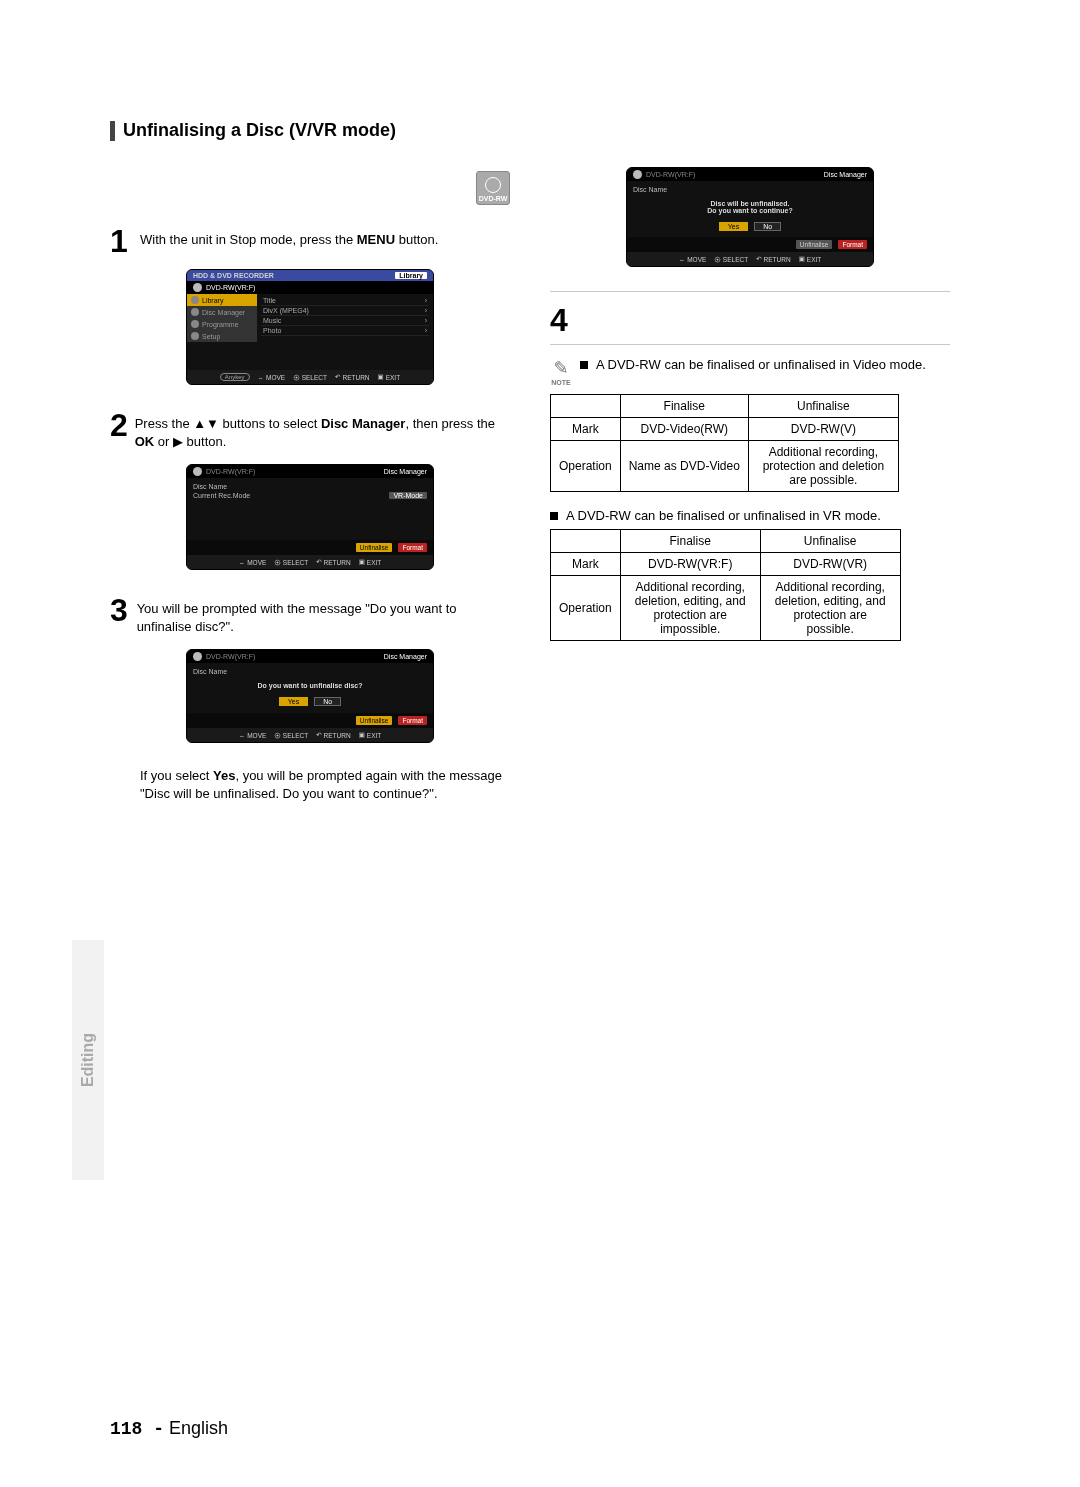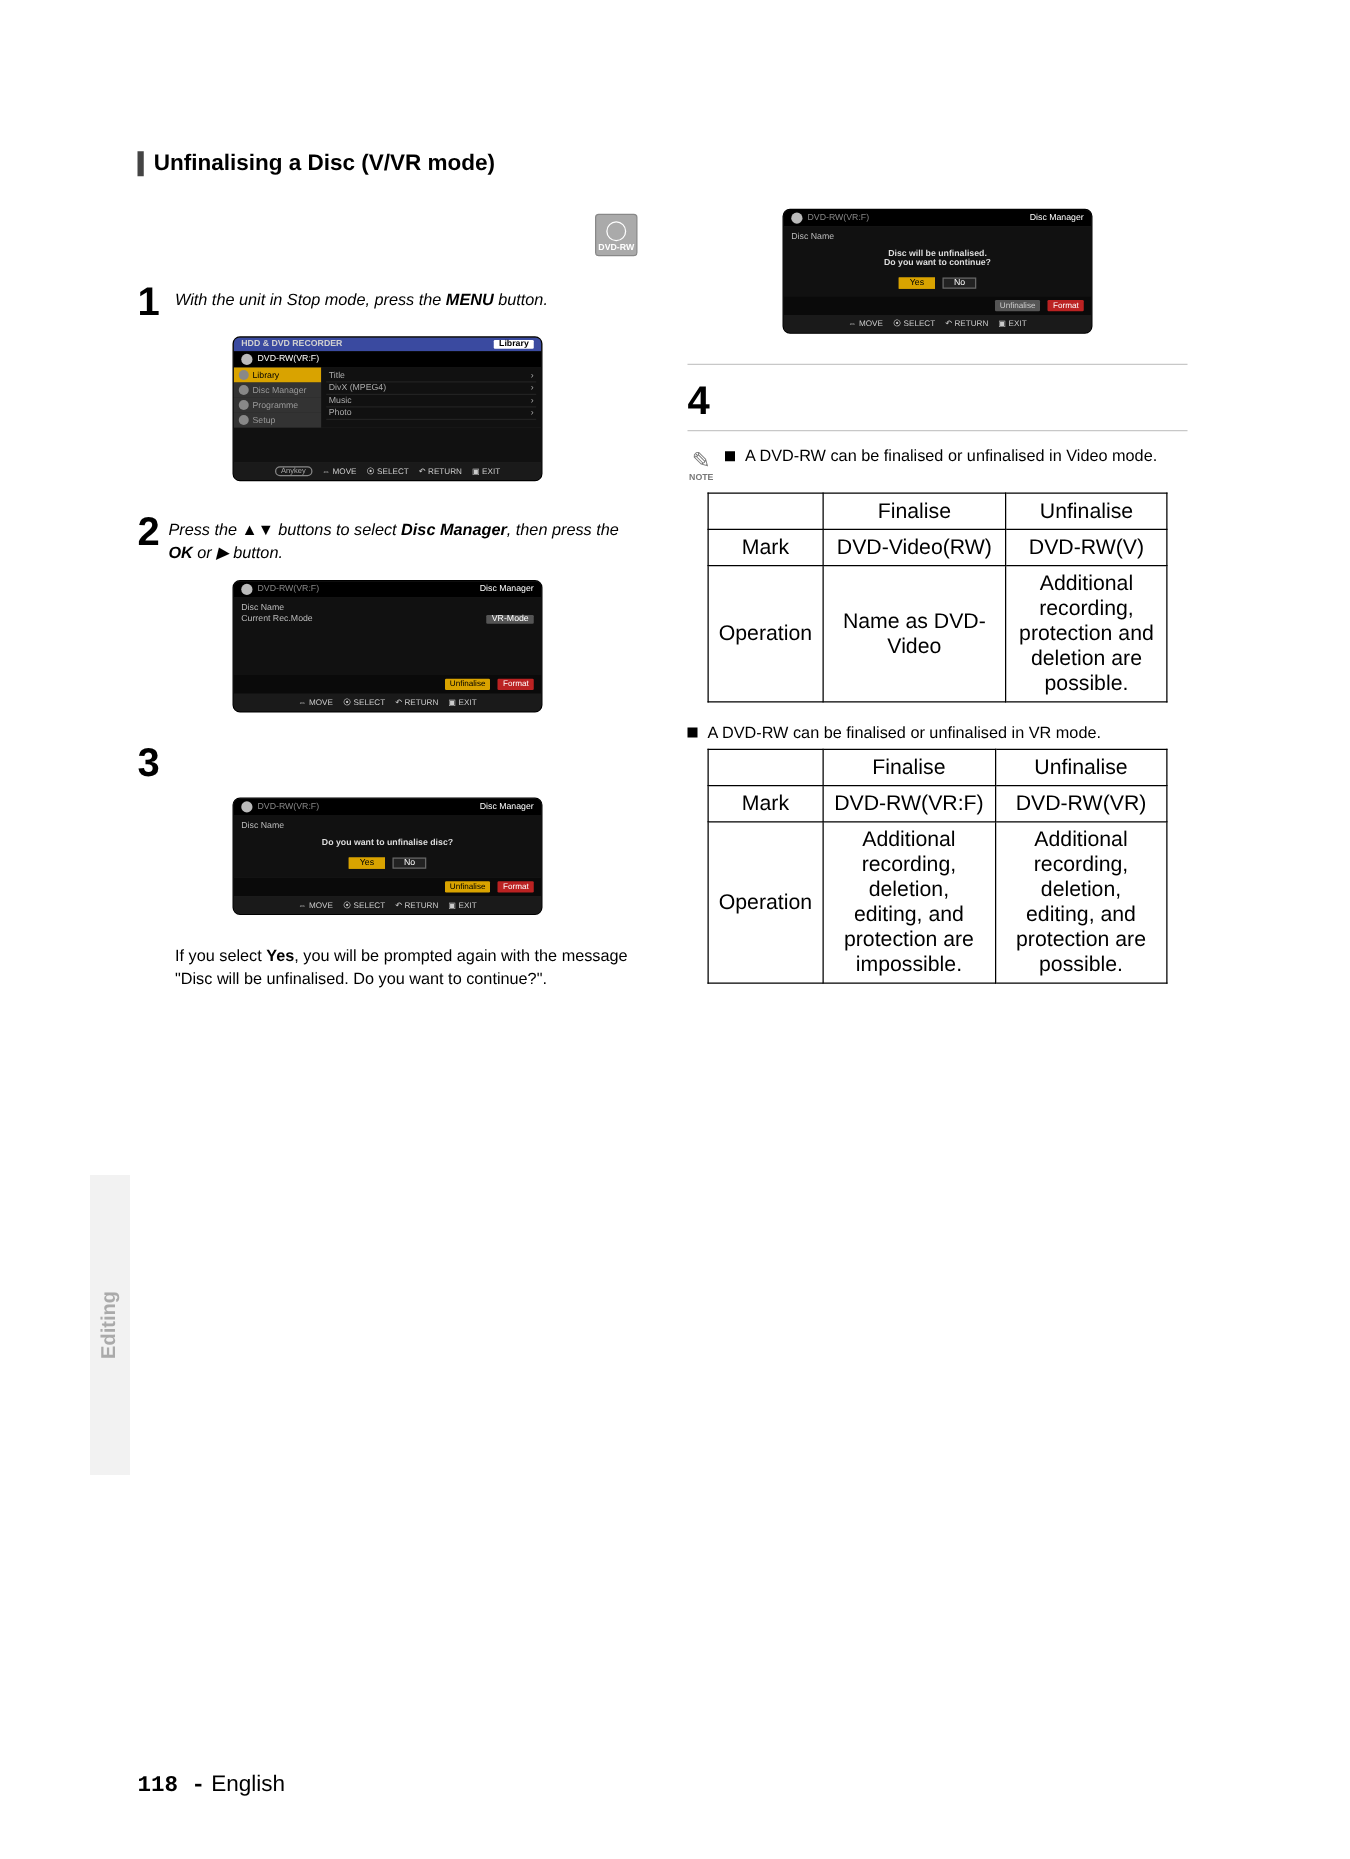--- a/index.html
+++ b/index.html
@@ -26,21 +26,21 @@
   .disc-badge {
     width: 34px; height: 34px; border: 1px solid #888; border-radius: 3px;
     background: #aaa; color: #fff; font-size: 7px; font-weight: bold;
     display: flex; flex-direction: column; justify-content: flex-end; align-items: center;
     margin: 10px 0 20px auto; padding-bottom: 2px;
   }
   .disc-badge .circ { width: 16px; height: 16px; border: 1.5px solid #fff; border-radius: 50%; margin: 2px auto; }
   .step { display: flex; margin: 8px 0 6px; line-height: 1.35; }
   .step-num { font-size: 32px; font-weight: bold; width: 30px; line-height: 1; }
   .step-body { font-size: 13px; padding-top: 4px; }
-  .step-body p { margin: 2px 0; font-style: italic; }
+  .step-body p { margin: 2px 0; }
   .bold { font-weight: bold; }
   .osd {
     width: 248px; border: 1px solid #000; border-radius: 6px;
     margin: 12px auto 24px; font-size: 7px; color: #fff; overflow: hidden;
     background: #282828;
   }
   .osd-title { background: #3a4aa0; color: #d0d0d0; font-weight: bold; font-size: 7px; padding: 2px 6px; display: flex; justify-content: space-between; }
   .osd-title .lib { background: #fff; color: #000; padding: 0 4px; border-radius: 1px; }
   .osd-hdr { background: #000; padding: 2px 6px; font-size: 7px; display: flex; align-items: center; gap: 4px; }
   .osd-disc-ic { width:9px; height:9px; border-radius:50%; background:#bbb; display:inline-block; }
@@ -65,21 +65,21 @@
   .osd-leg { display:flex; gap:8px; justify-content:center; padding:3px 0; font-size:6.5px; background:#1a1a1a; color:#ccc; flex-wrap:wrap;}
   .osd-leg .any { border:1px solid #888; border-radius:6px; padding:0 4px; font-size:6px; color:#aaa;}
   .osd-leg span { display:flex; align-items:center; gap:2px;}
   .hr { border-top:1px solid #c8c8c8; margin: 8px 0 12px; }
   .note-row { display:flex; align-items:flex-start; gap:8px; margin: 8px 0; }
   .note-ic { width:22px; text-align:center; }
   .note-ic .di { font-size:18px; color:#777; }
   .note-ic .nt { font-size:7px; color:#777; font-weight:bold; }
   .bullet-row { display:flex; gap:8px; margin: 16px 0 4px; }
   .bullet-sq { width:8px; height:8px; background:#000; margin-top:4px; flex-shrink:0;}
-  table.info { border-collapse:collapse; margin:6px 16px 14px; font-size:17px; }
+  table.info { border-collapse:collapse; margin:6px 0 14px; font-size:12px; }
   table.info td, table.info th { border:1px solid #000; padding:4px 8px; text-align:center; font-weight:normal;}
   .side-tab {
     position:absolute; left:72px; top:940px; width:32px; height:240px;
     background:#f2f2f2; display:flex; align-items:center; justify-content:center;
   }
   .side-tab span {
     transform: rotate(-90deg); color:#aaa; font-weight:bold; font-size:16px; white-space:nowrap;
   }
   .footer { position:absolute; left:110px; bottom:48px; font-size:18px; }
   .footer .pn { font-weight:bold;font-family:Liberation Mono, monospace; }
@@ -202,20 +202,21 @@
           <span>⇔ <span>MOVE</span></span>
           <span>⦿ <span>SELECT</span></span>
           <span>↶ <span>RETURN</span></span>
           <span>▣ <span>EXIT</span></span>
         </div>
       </div>
 
       <div class="step">
         <div class="step-num">3</div>
         <div class="step-body">
+          <p>You will be prompted with the message "Do you want to unfinalise disc?".</p>
         </div>
       </div>
 
       <div class="osd">
         <div class="osd-hdr">
             <span class="osd-disc-ic"></span>
             <span style="color:#888">DVD-RW(VR:F)</span>
             <span class="dm" style="margin-left:auto">Disc Manager</span>
           </div>
         <div class="osd-body">

